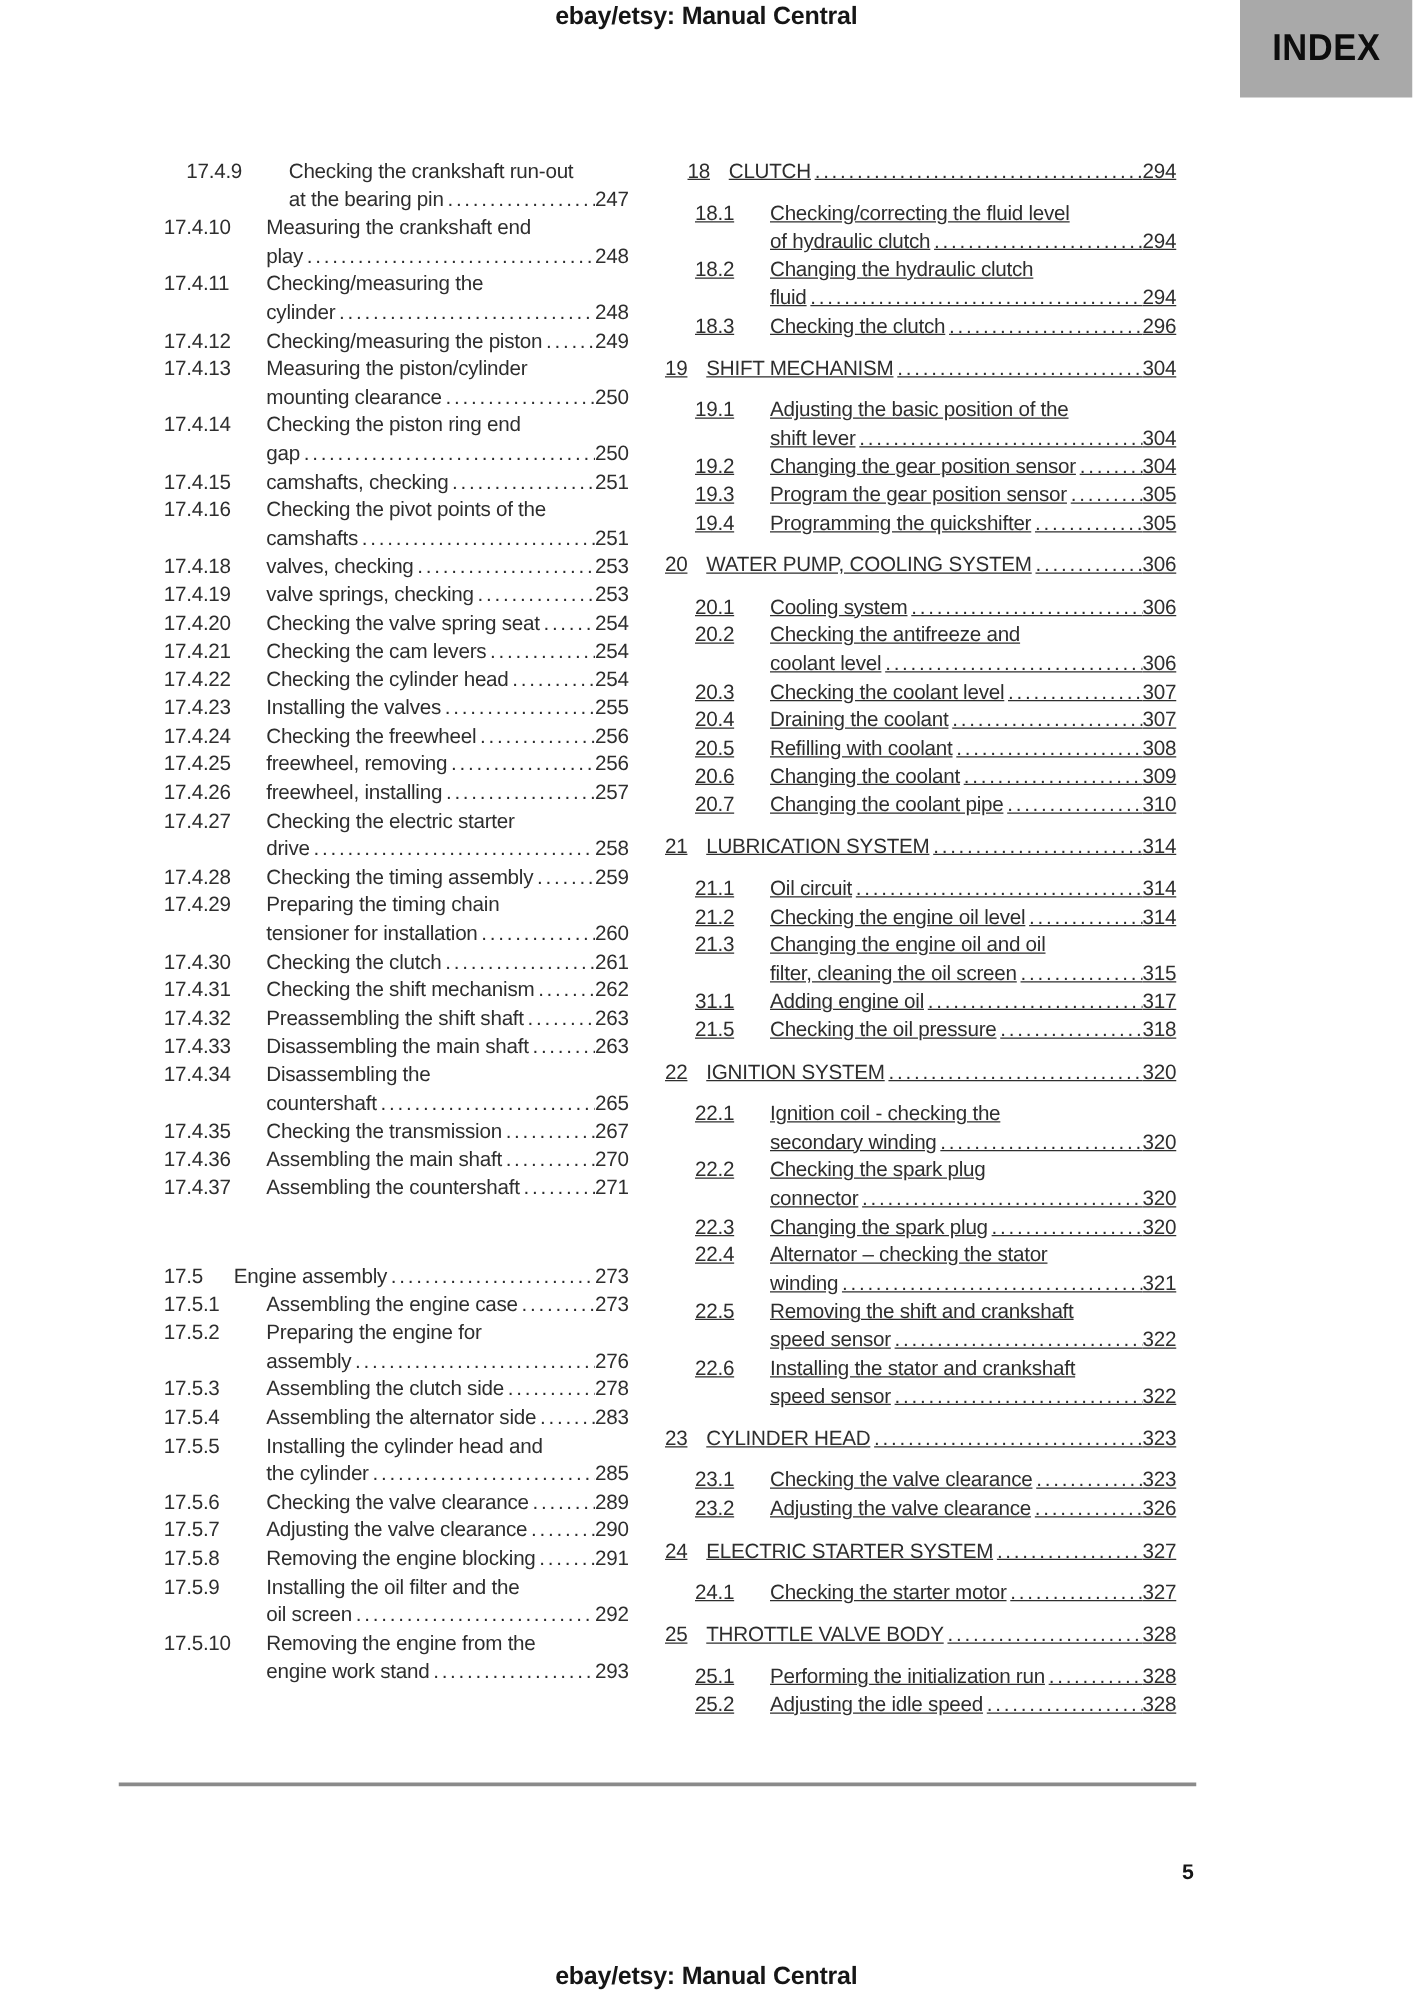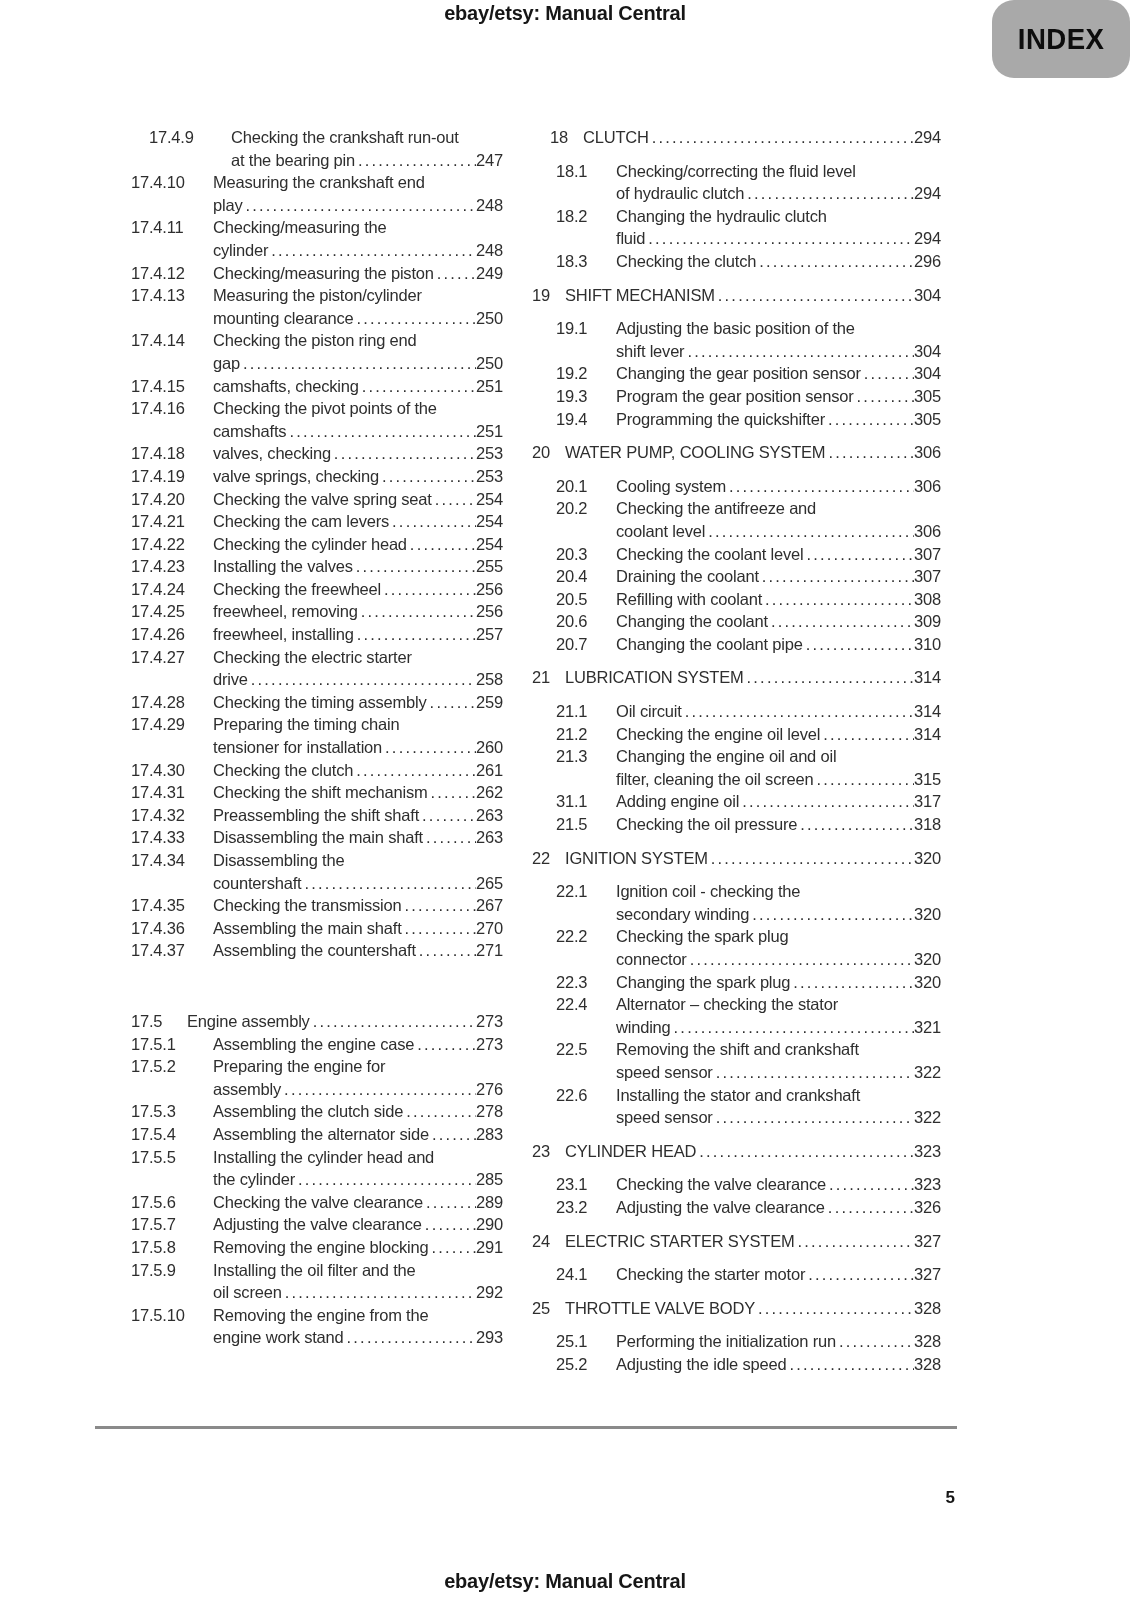--- a/index.html
+++ b/index.html
@@ -44,21 +44,21 @@
   }
 
   .columns {
     position: absolute;
     top: 126px;
     left: 131px;
     display: flex;
   }
   .col { font-size: 16.5px; line-height: 22.6px; letter-spacing: -0.2px; }
   .col-left  { width: 372px; margin-right: 29px; }
-  .col-right { width: 409px; }
+  .col-right { width: 409px; text-decoration: underline; }
 
   .line { display: flex; align-items: baseline; min-width: 0; }
   .num  { flex: 0 0 auto; }
   .txt  { flex: 0 0 auto; white-space: nowrap; }
   .dots {
     flex: 1 1 20px;
     min-width: 10px;
     overflow: hidden;
     white-space: nowrap;
     letter-spacing: 2.2px;
@@ -107,21 +107,21 @@
     font-weight: bold;
     color: #161616;
     letter-spacing: -0.2px;
   }
 </style>
 </head>
 <body style="color: rgb(46, 46, 46);">
 
 <div class="page-header">ebay/etsy: Manual Central</div>
 
-<div class="index-tab" style="background: rgb(169, 169, 169); border-radius: 22px;">
+<div class="index-tab" style="background: rgb(169, 169, 169);">
   <span class="index-label">INDEX</span>
 </div>
 
 <div class="columns">
   <div class="col col-left" id="col-left">
       <div class="entry lvl-h3">
         <div class="line">
           <span class="num">17.4.9</span>
           <span class="txt">Checking the crankshaft run-out</span>
         </div>

